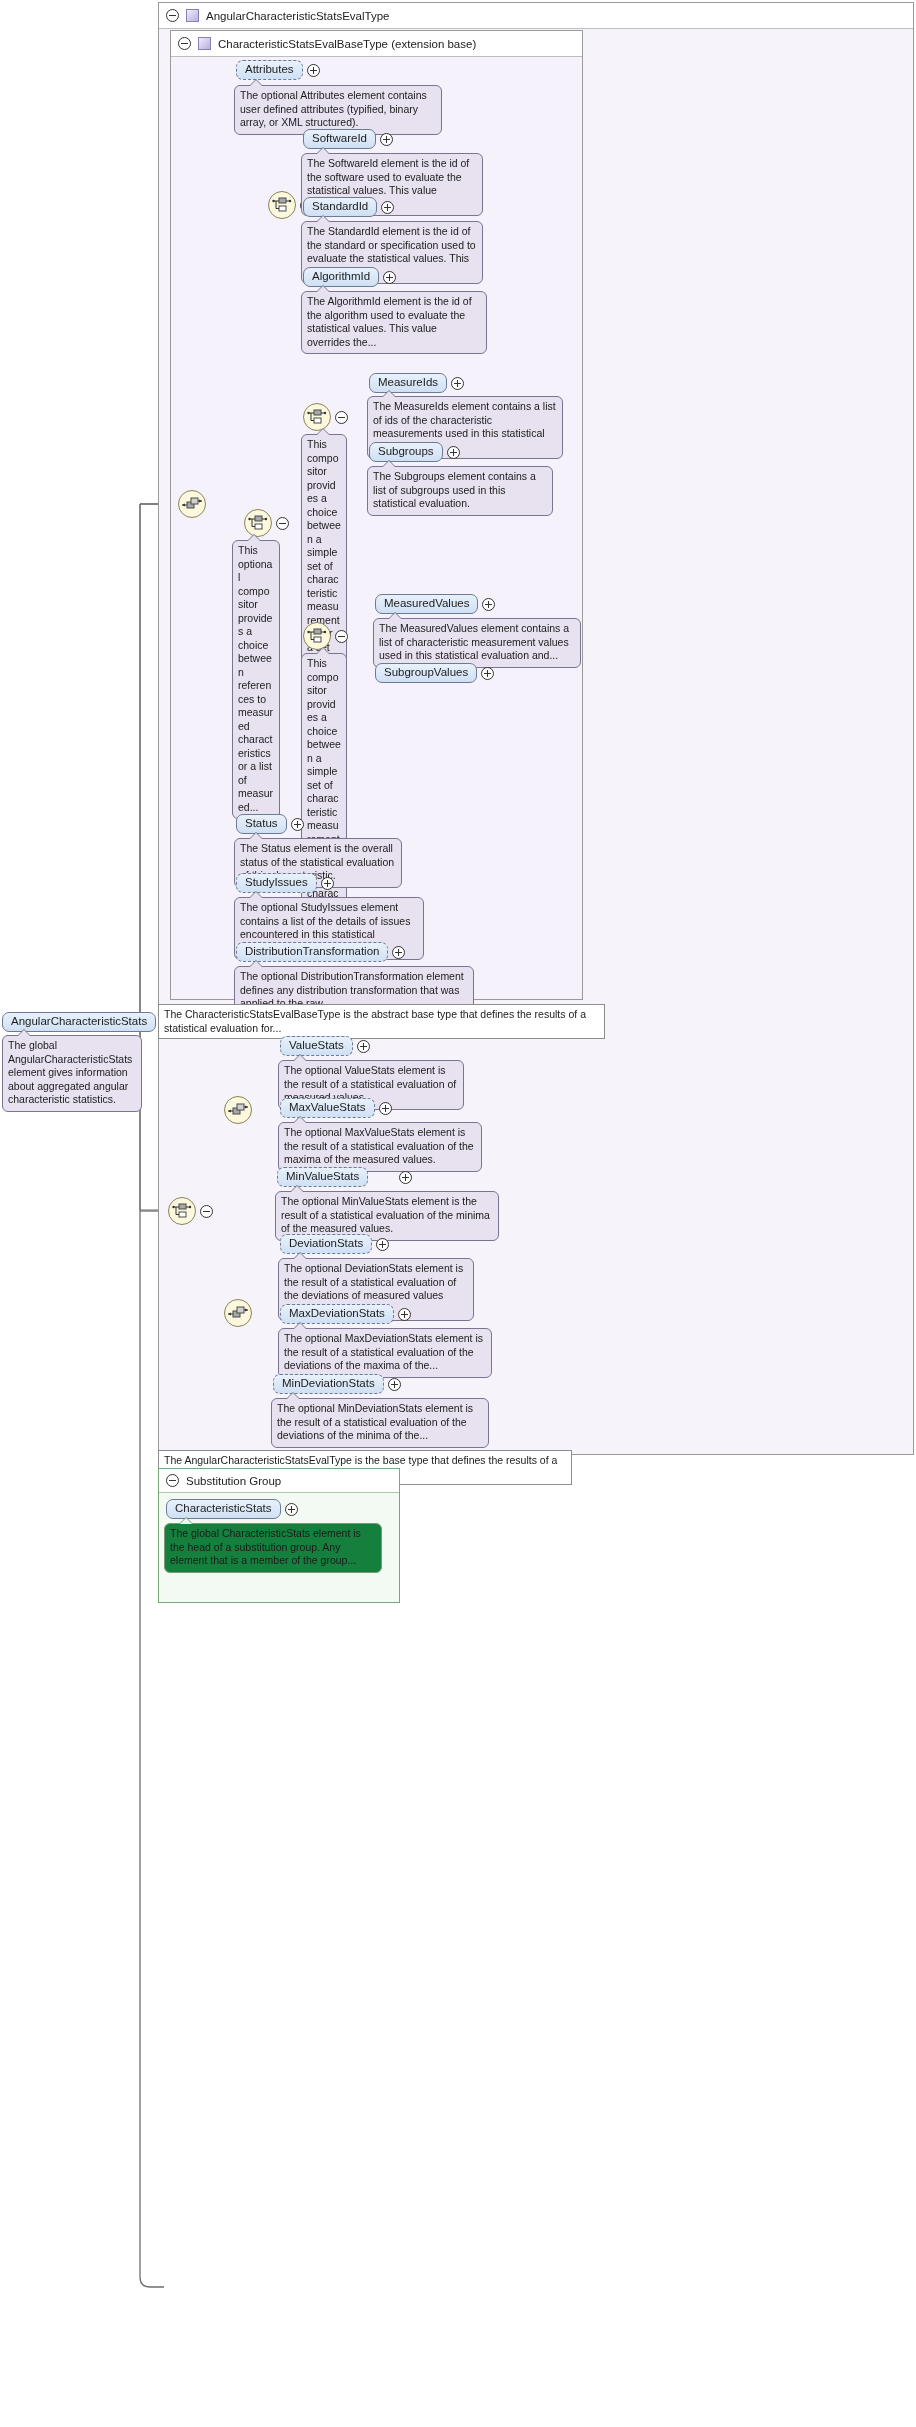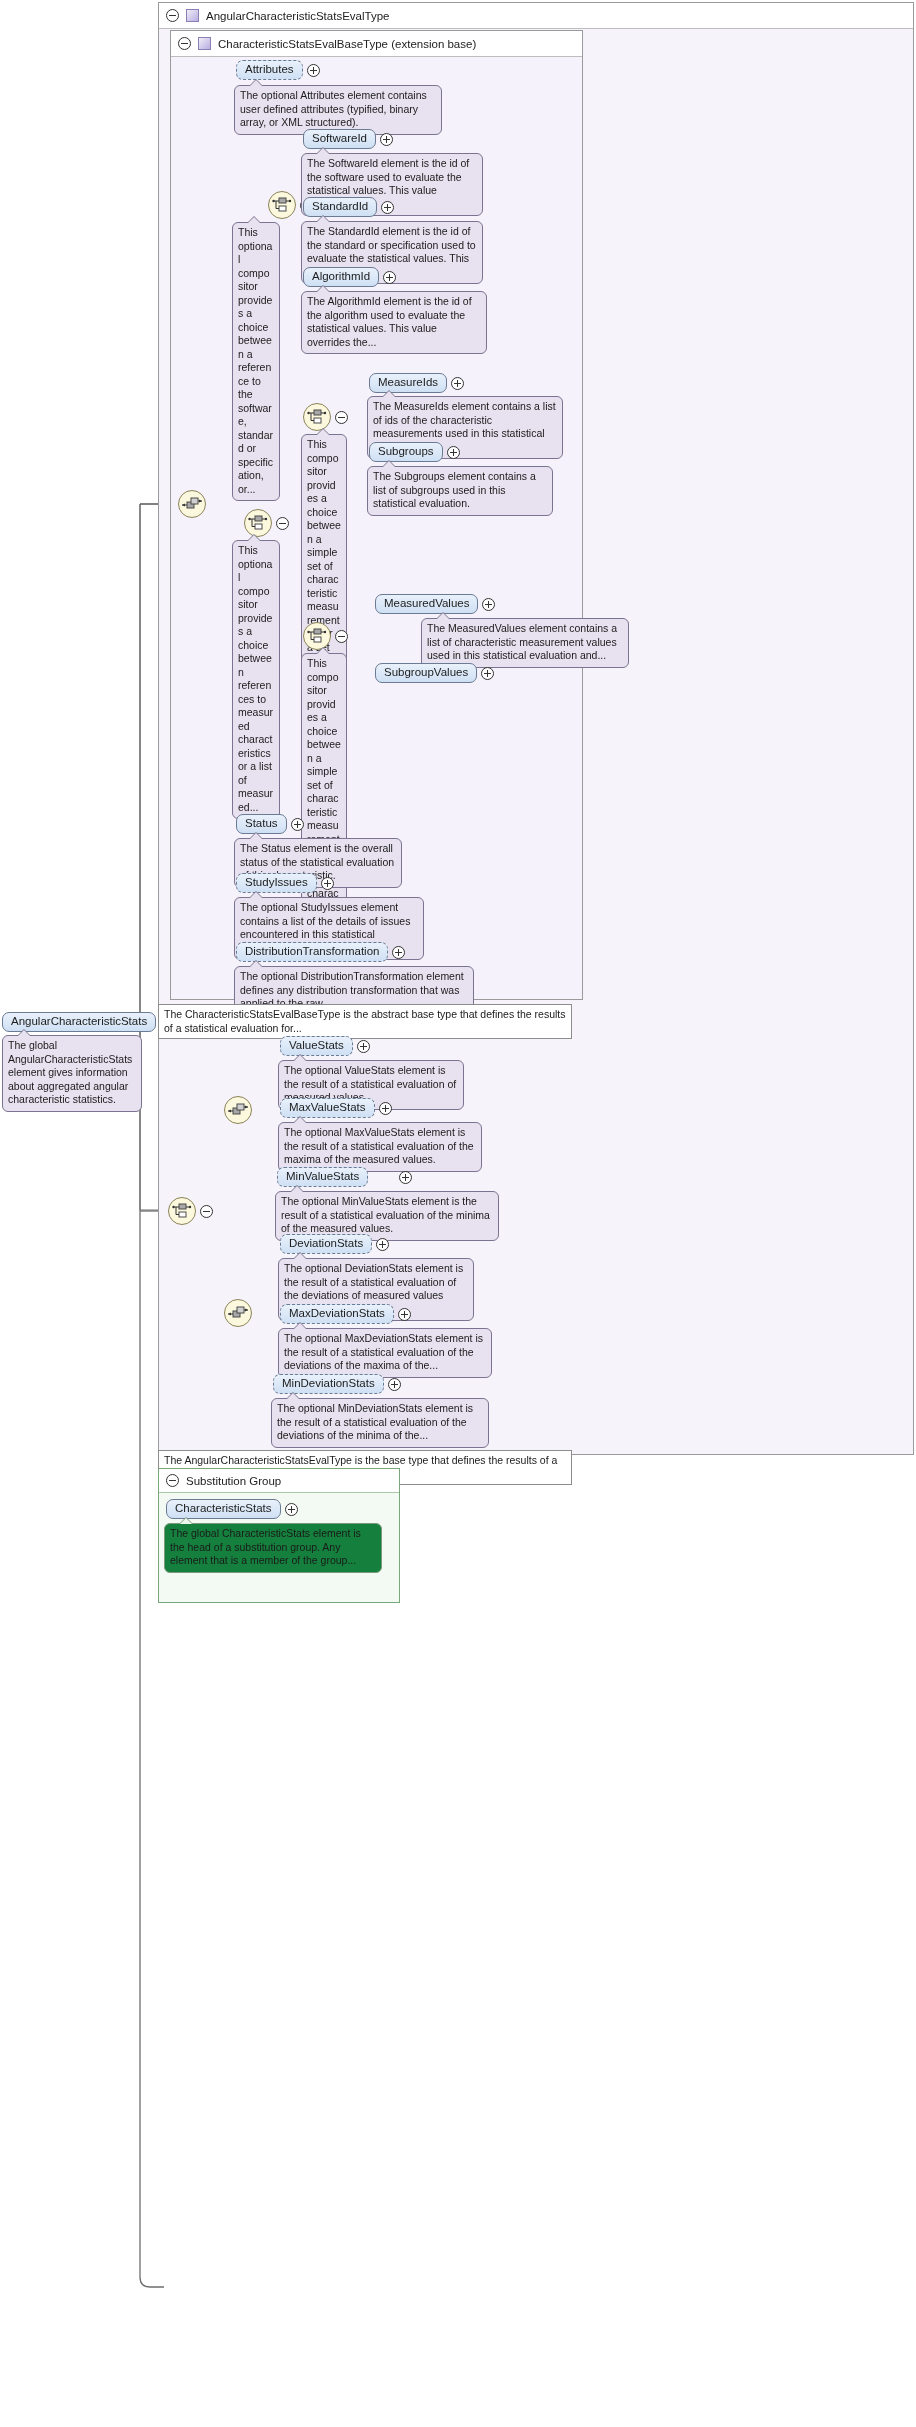--- a/index.html
+++ b/index.html
@@ -341,23 +341,20 @@
       <rect x="7" y="10" width="7" height="5" fill="#ffffff" stroke="#4a4a4a"></rect>
       <line x1="1" y1="5" x2="7" y2="5" stroke="#333"></line>
       <line x1="14" y1="5" x2="19" y2="5" stroke="#333"></line>
       <line x1="4" y1="5" x2="4" y2="12.5" stroke="#333"></line>
       <line x1="4" y1="12.5" x2="7" y2="12.5" stroke="#333"></line>
       <circle cx="1.5" cy="5" r="1.2" fill="#333"></circle>
       <circle cx="18" cy="5" r="1.2" fill="#333"></circle>
     </svg>
   </div>
   <span class="circ" style="position:absolute; left:300px; top:199px;"></span>
-  <div class="annot narrow" style="left:232px; top:222px; width:48px;">
-    <span>This optional compositor provides a choice between a reference to the software, standard or specification, or...</span>
-  </div>
 
   <div class="elnode" style="left:303px; top:129px;">
     <span class="pill">SoftwareId</span>
     <span class="circ plus"></span>
   </div>
   <div class="annot" style="left:301px; top:153px; width:182px;">
     <span>The SoftwareId element is the id of the software used to evaluate the statistical values. This value overrides the...</span>
   </div>
 
   <div class="elnode" style="left:303px; top:197px;">
@@ -440,21 +437,21 @@
   </div>
   <span class="circ" style="position:absolute; left:335px; top:630px;"></span>
   <div class="annot narrow" style="left:301px; top:653px; width:46px;">
     <span>This compositor provides a choice between a simple set of characteristic measurement ids or a set of characteristic ids...</span>
   </div>
 
   <div class="elnode" style="left:375px; top:594px;">
     <span class="pill">MeasuredValues</span>
     <span class="circ plus"></span>
   </div>
-  <div class="annot" style="left:373px; top:618px; width:208px;margin-left:48px;">
+  <div class="annot" style="left:373px; top:618px; width:208px;">
     <span>The MeasuredValues element contains a list of characteristic measurement values used in this statistical evaluation and...</span>
   </div>
 
   <div class="elnode" style="left:375px; top:663px;">
     <span class="pill">SubgroupValues</span>
     <span class="circ plus"></span>
   </div>
 
   <div class="elnode" style="left:236px; top:814px;">
     <span class="pill">Status</span>
@@ -473,21 +470,21 @@
   </div>
 
   <div class="elnode" style="left:236px; top:942px;">
     <span class="pill optional">DistributionTransformation</span>
     <span class="circ plus"></span>
   </div>
   <div class="annot" style="left:234px; top:966px; width:240px;">
     <span>The optional DistributionTransformation element defines any distribution transformation that was applied to the raw...</span>
   </div>
 
-  <div class="docstrip" style="left:158px; top:1004px; width:414px;">
+  <div class="docstrip" style="left:158px; top:1004px; width:447px;">
     <span>The CharacteristicStatsEvalBaseType is the abstract base type that defines the results of a statistical evaluation for...</span>
   </div>
 
   <div class="comp" style="left:168px; top:1197px;">
     <svg width="20" height="18" viewBox="0 0 20 18">
       <rect x="7" y="2" width="7" height="5" fill="#a8a8a8" stroke="#4a4a4a"></rect>
       <rect x="7" y="10" width="7" height="5" fill="#ffffff" stroke="#4a4a4a"></rect>
       <line x1="1" y1="5" x2="7" y2="5" stroke="#333"></line>
       <line x1="14" y1="5" x2="19" y2="5" stroke="#333"></line>
       <line x1="4" y1="5" x2="4" y2="12.5" stroke="#333"></line>

